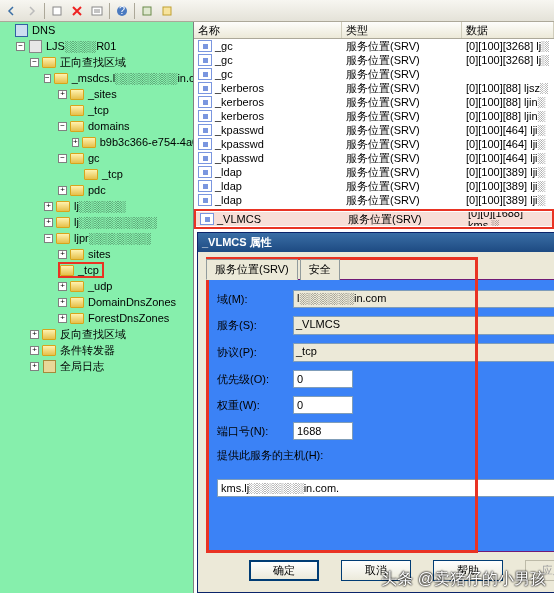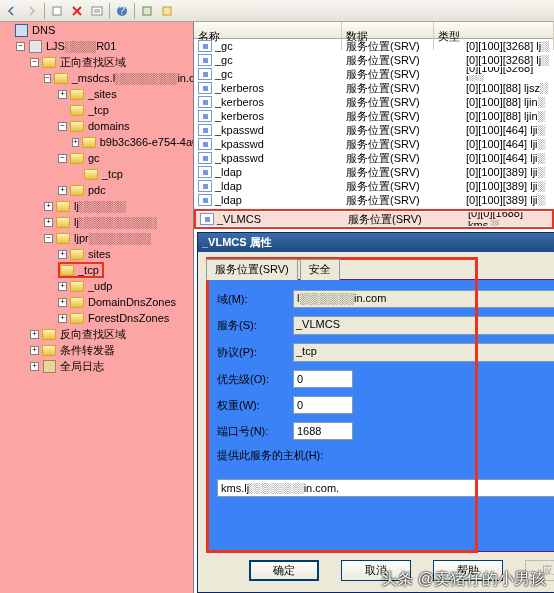--- a/index.html
+++ b/index.html
@@ -2,35 +2,35 @@
 <html><head>
 <meta charset="utf-8">
 <style>
   * { box-sizing: border-box; margin: 0; padding: 0; font-family: "SimSun", Tahoma, sans-serif; font-size: 11px; }
   body { background:#eceae4; width:554px; height:593px; overflow:hidden; position:relative; }
   .toolbar { height:22px; background:linear-gradient(#f7f6f1,#e4e2d8); border-bottom:1px solid #aca899; display:flex; align-items:center; padding:0 2px; }
   .tb-btn { width:18px; height:18px; border:1px solid transparent; margin:0 1px; display:flex; align-items:center; justify-content:center; }
   .tb-sep { width:1px; height:16px; background:#aca899; margin:0 2px; }
   svg { display:block; }
   .main { display:flex; height:571px; }
-  .left-pane { width:194px; background:#fca5a5; border-right:1px solid #808080; overflow:hidden; }
+  .left-pane { width:194px; background:#86efac; border-right:1px solid #808080; overflow:hidden; }
   .right-pane { flex:1; background:#fff; position:relative; }
   
   .tree ul { list-style:none; padding-left:14px; }
   .tree > ul { padding-left:2px; }
   .tree li { white-space:nowrap; }
   .node { display:flex; align-items:center; height:16px; }
   .exp { width:9px; height:9px; border:1px solid #808080; background:#fff; margin-right:3px; display:flex; align-items:center; justify-content:center; font-size:8px; line-height:1; color:#000; }
   .sp { width:12px; }
   .ic { width:14px; height:14px; margin-right:2px; display:flex; align-items:center; justify-content:center; }
   .lbl { padding:0 2px; } 
   .hl-red { border:2px solid #e93323; }
   
   .list-head { display:flex; height:17px; background:linear-gradient(#fdfdfb,#ece9d8); border-bottom:1px solid #aca899; }
-  .lh { border-right:1px solid #d0cdbb; padding:14px 4px; display:flex; align-items:center; }
+  .lh { border-right:1px solid #d0cdbb; padding:8px 4px; display:flex; align-items:center; }
   .lh.c1{width:148px;} .lh.c2{width:120px;} .lh.c3{flex:1;}
   .rows { }
   .row { display:flex; height:14px; align-items:center; overflow:hidden; }
   .cell { padding:0 4px; overflow:hidden; }
   .cell.c1{width:148px; display:flex; align-items:center;} .cell.c2{width:120px;} .cell.c3{flex:1;}
   .row .ric { width:14px; height:12px; border:1px solid #7a96df; background:#fff; margin-right:3px; display:flex; align-items:center; justify-content:center; }
   .ric .dot{ width:5px; height:5px; background:#7a96df; }
   .row.hl { background:#f7ded7; }
   .row-box { border:2px solid #e93323; padding:1px 0; margin-top:2px; }
   
@@ -327,22 +327,22 @@
             </li>
           </ul>
         </li>
       </ul>
     </div>
   </div>
 
   <div class="right-pane">
     <div class="list-head">
       <div class="lh c1">名称</div>
+      <div class="lh c2">类型</div>
       <div class="lh c3">数据</div>
-      <div class="lh c2">类型</div>
     </div>
     <div class="rows" id="rows">
         <div class="row">
           <div class="cell c1">
             <span class="ric">
               <span class="dot"></span>
             </span>
             <span>_gc</span>
           </div>
           <div class="cell c2">服务位置(SRV)</div>
@@ -359,21 +359,20 @@
           <div class="cell c3">[0][100][3268] lj░</div>
         </div>
         <div class="row">
           <div class="cell c1">
             <span class="ric">
               <span class="dot"></span>
             </span>
             <span>_gc</span>
           </div>
           <div class="cell c2">服务位置(SRV)</div>
-          <div class="cell c3">[0][100][3268] l░░</div>
         </div>
         <div class="row">
           <div class="cell c1">
             <span class="ric">
               <span class="dot"></span>
             </span>
             <span>_kerberos</span>
           </div>
           <div class="cell c2">服务位置(SRV)</div>
           <div class="cell c3">[0][100][88] ljsz░</div>

